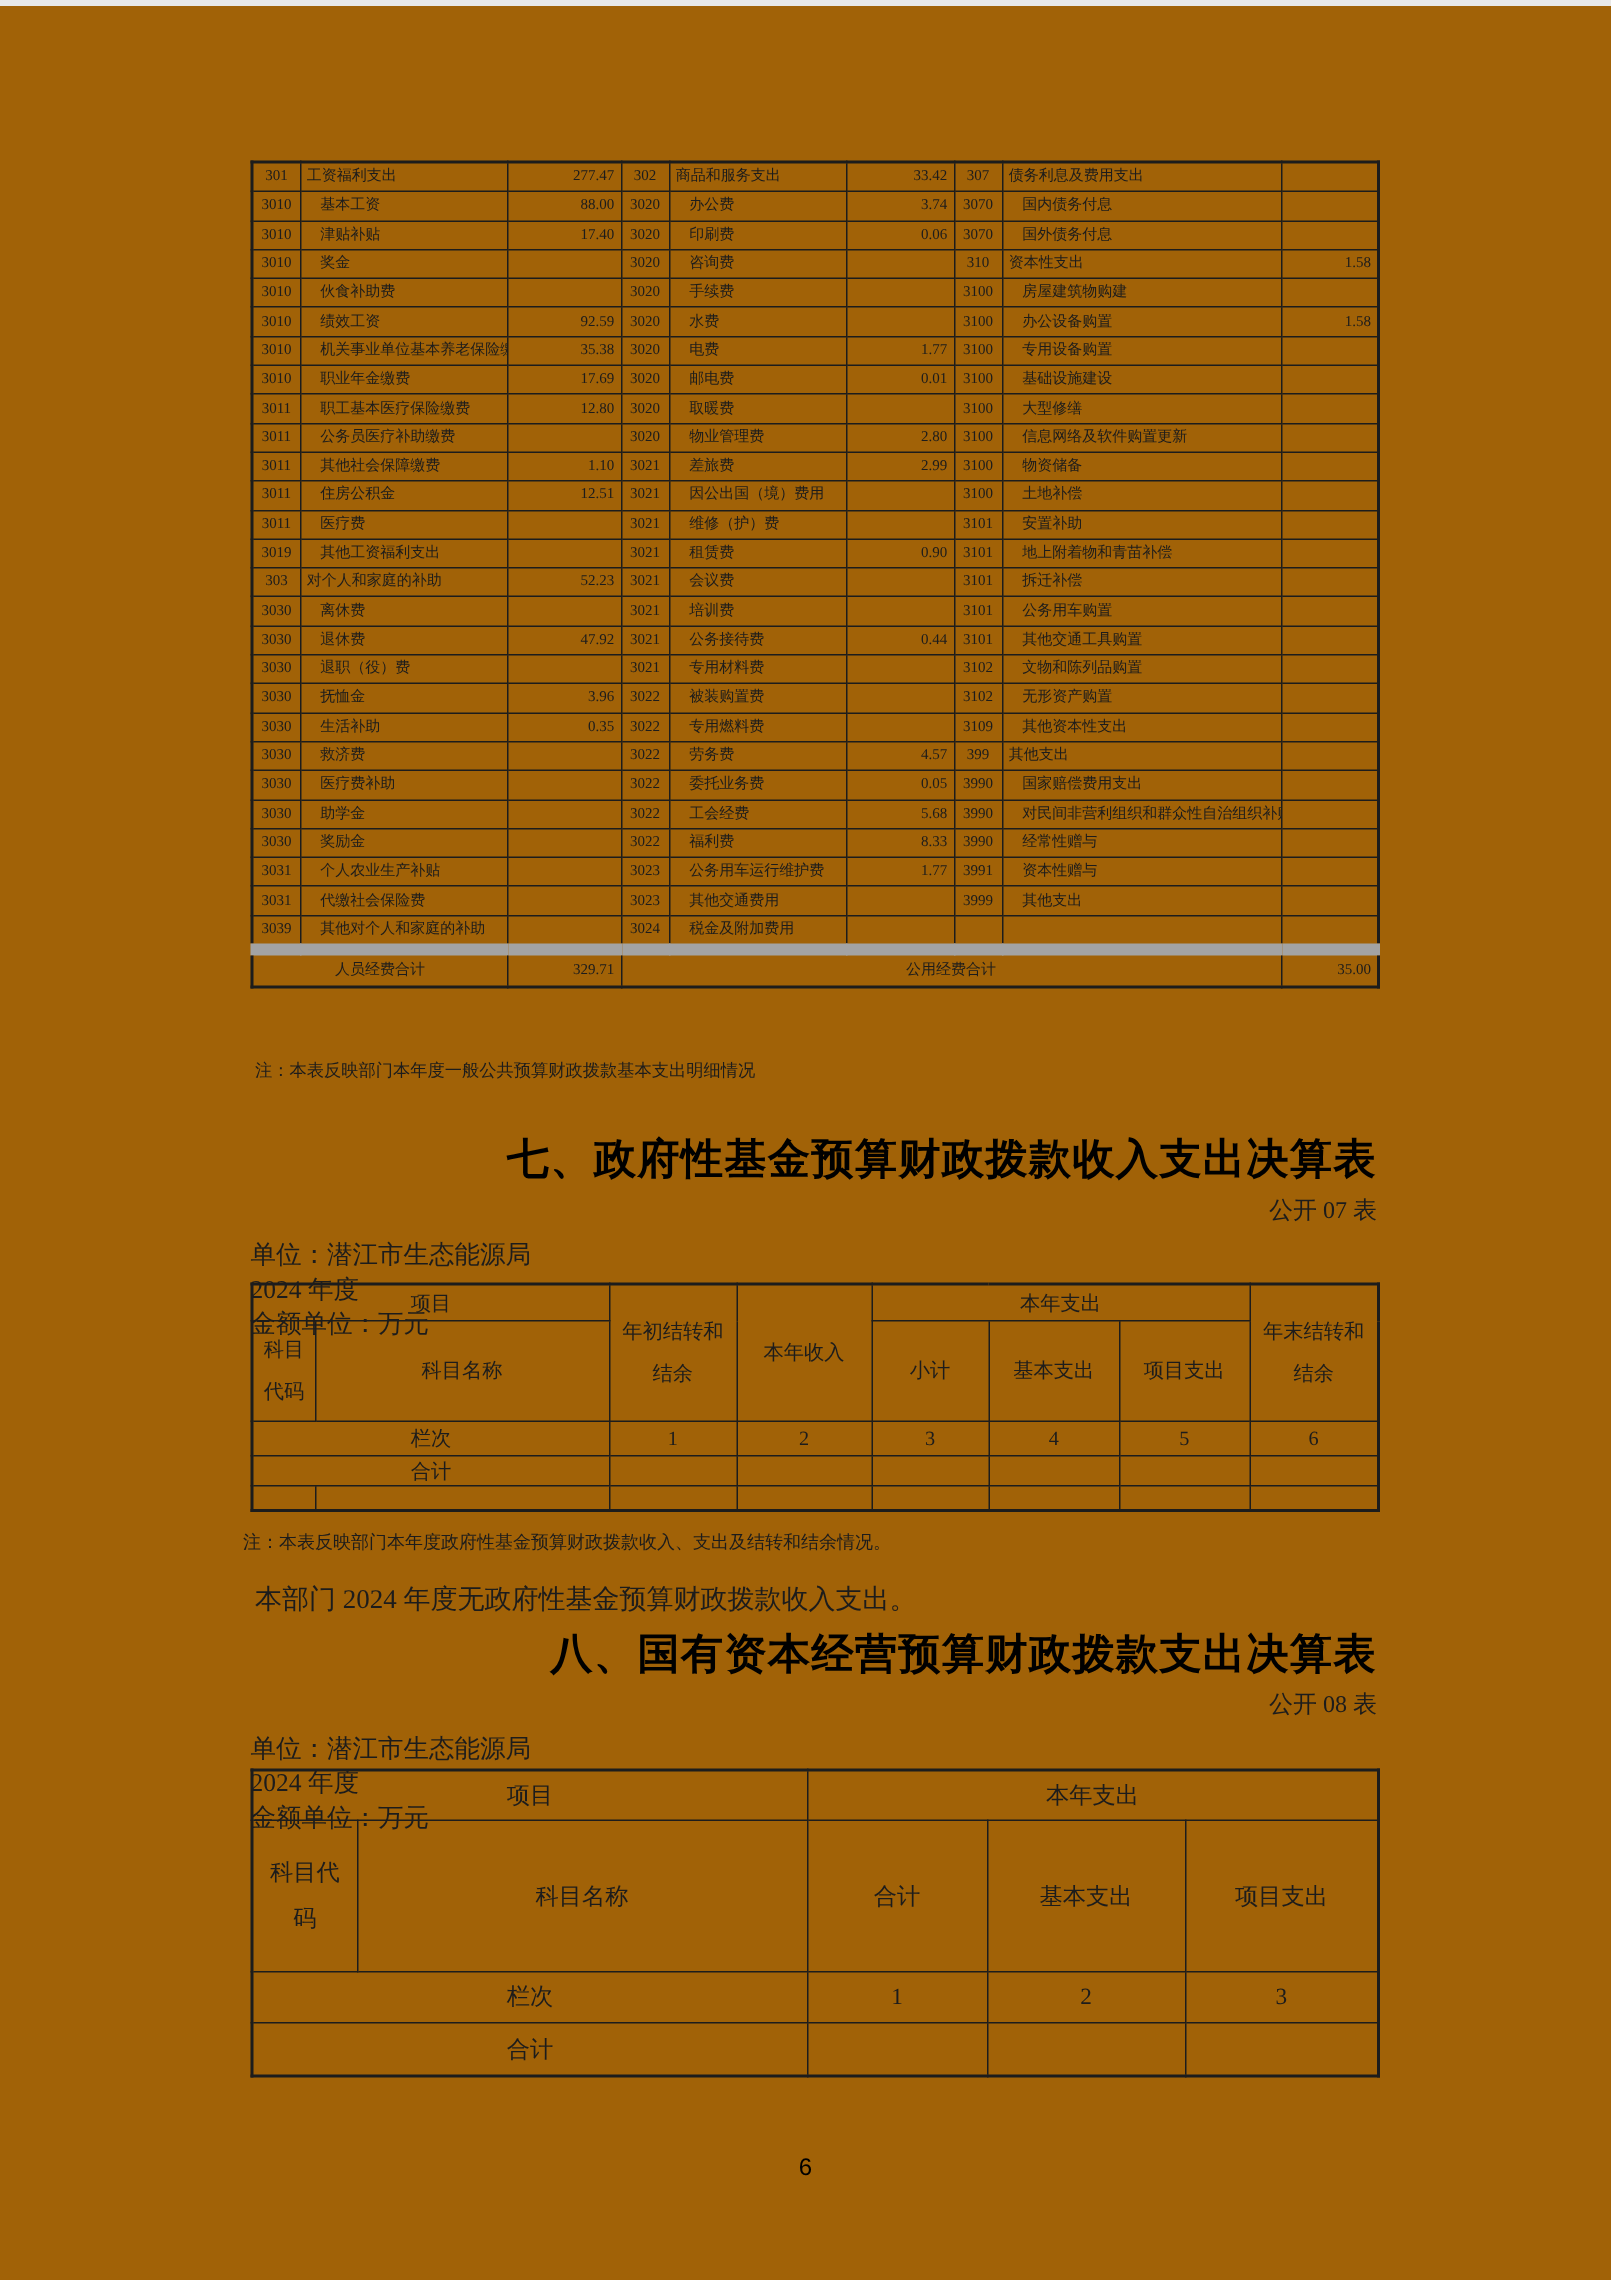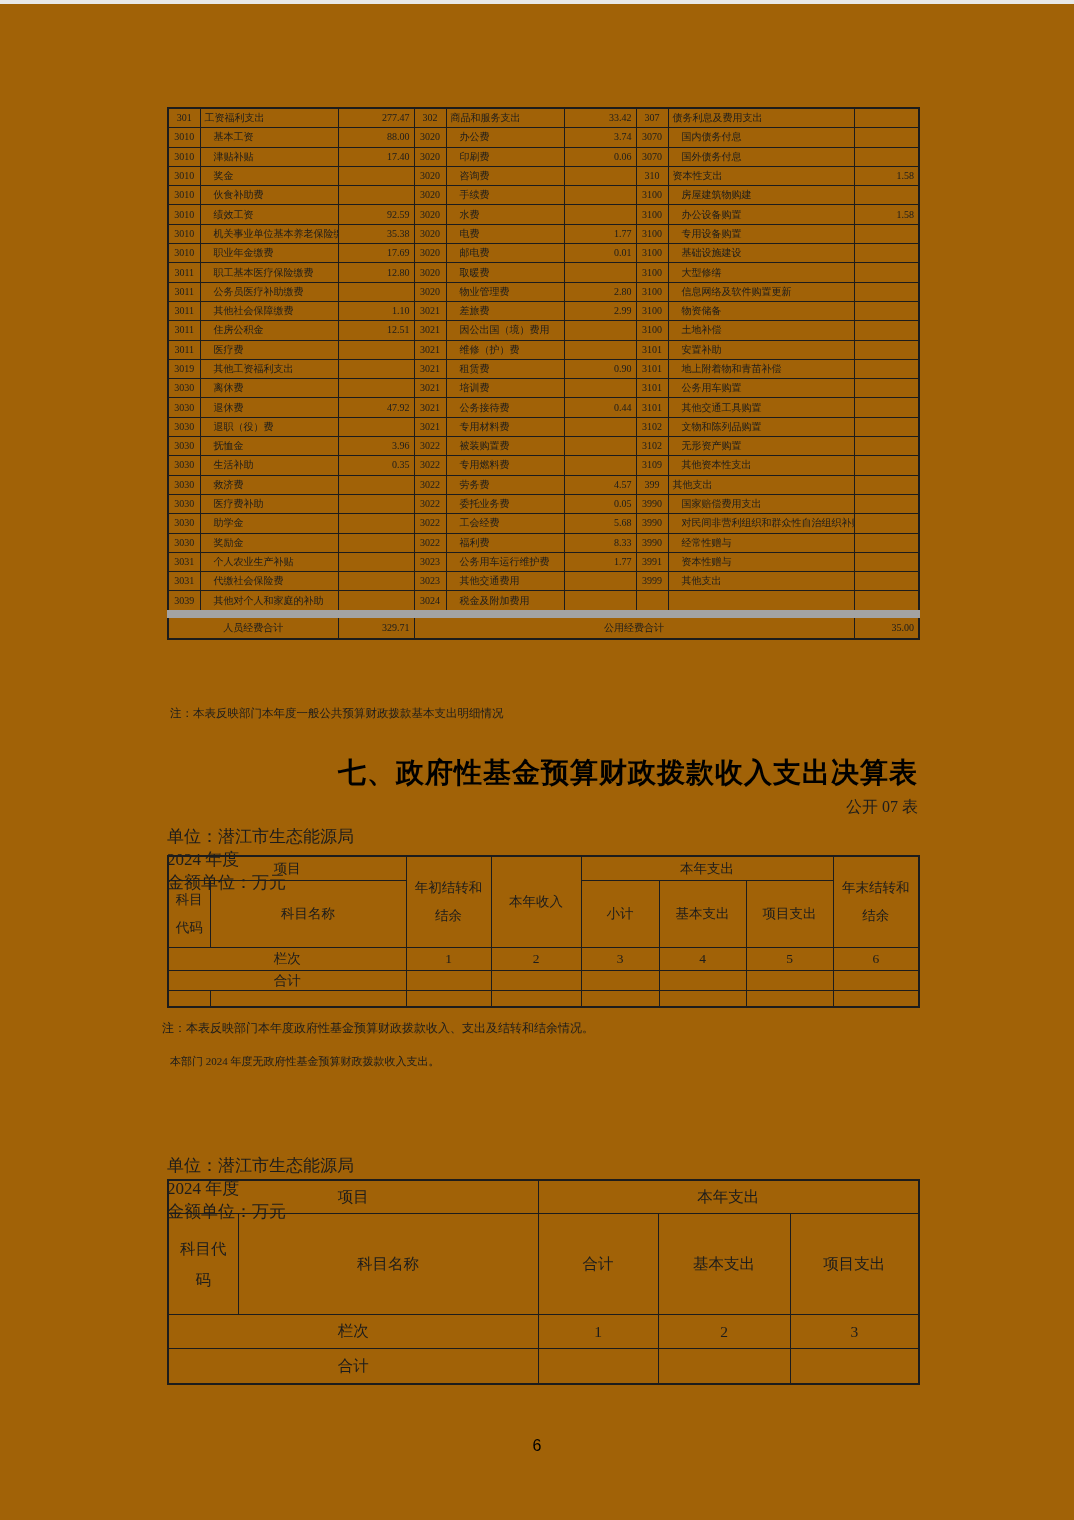--- a/index.html
+++ b/index.html
@@ -31,21 +31,21 @@
   .s8-unit{top:1150px;}
 
   
   .t07{position:absolute;left:167px;top:851px;width:751px;font-size:13.5px;border:2px solid #1c1c1c;}
   .t07 td{border:1px solid #1c1c1c;text-align:center;vertical-align:middle;padding:0 2px;overflow:hidden;}
   .t07 .hd{line-height:2.1;}
   .t07 .r1 td{height:23px;} .t07 .r2 td{height:66px;} .t07 .r3 td{height:22px;}
   .t07 .r4 td{height:19px;} .t07 .r5 td{height:15px;}
 
   .s7-note1{position:absolute;left:162px;top:1016px;font-size:12px;}
-  .s7-note2{position:absolute;left:170px;top:1050px;font-size:11px;}
+  .s7-note2{position:absolute;left:170px;top:1050px;font-size:18px;}
 
   
   .t08{position:absolute;left:167px;top:1175px;width:751px;font-size:15.5px;border:2px solid #1c1c1c;}
   .t08 td{border:1px solid #1c1c1c;text-align:center;vertical-align:middle;padding:0 2px;overflow:hidden;}
   .t08 .hd{line-height:2.0;}
   .t08 .r1 td{height:32px;} .t08 .r2 td{height:100px;} .t08 .r3 td{height:33px;} .t08 .r4 td{height:34px;}
   .t08 .codehd{padding:0 10px;}
 
   .pageno{position:absolute;left:0;top:1433px;width:1074px;text-align:center;
           font-family:"Liberation Sans","DejaVu Sans",sans-serif;font-size:16px;color:#000;}
@@ -213,20 +213,31 @@
         </tr>
         <tr>
           <td class="code">3019</td>
           <td class="name sub">其他工资福利支出</td>
           <td class="val"></td>
           <td class="code">3021</td>
           <td class="name sub">租赁费</td>
           <td class="val">0.90</td>
           <td class="code">3101</td>
           <td class="name sub">地上附着物和青苗补偿</td>
+          <td class="val"></td>
+        </tr>
+        <tr>
+          <td class="code">303</td>
+          <td class="name">对个人和家庭的补助</td>
+          <td class="val">52.23</td>
+          <td class="code">3021</td>
+          <td class="name sub">会议费</td>
+          <td class="val"></td>
+          <td class="code">3101</td>
+          <td class="name sub">拆迁补偿</td>
           <td class="val"></td>
         </tr>
         <tr>
           <td class="code">3030</td>
           <td class="name sub">离休费</td>
           <td class="val"></td>
           <td class="code">3021</td>
           <td class="name sub">培训费</td>
           <td class="val"></td>
           <td class="code">3101</td>
@@ -427,20 +438,22 @@
       <td></td>
       <td></td>
       <td></td>
     </tr>
   </tbody>
     </table>
 
   <div class="s7-note1">注：本表反映部门本年度政府性基金预算财政拨款收入、支出及结转和结余情况。</div>
   <div class="s7-note2">本部门 2024 年度无政府性基金预算财政拨款收入支出。</div>
 
+  <div class="sec-title s8-title">八、国有资本经营预算财政拨款支出决算表</div>
+  <div class="tableno s8-no">公开 08 表</div>
   <div class="unitline s8-unit">
     <span>单位：潜江市生态能源局</span>
     <span>2024 年度</span>
     <span>金额单位：万元</span>
   </div>
 
   <table class="t08">
     <colgroup>
       <col style="width:70px">
         <col style="width:300px">

